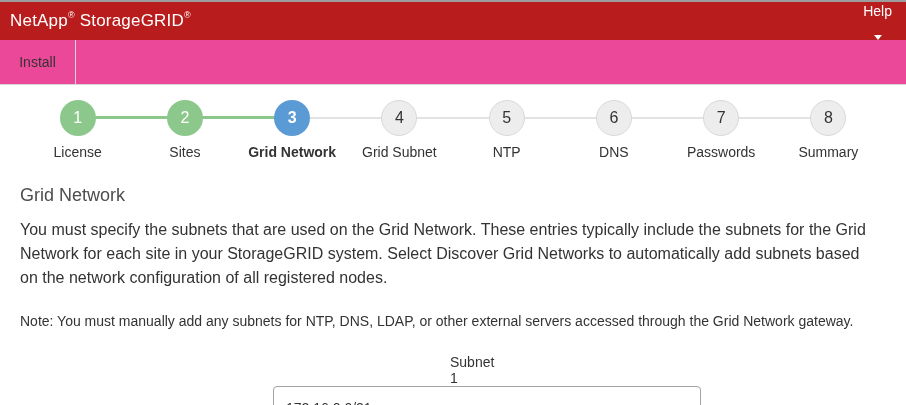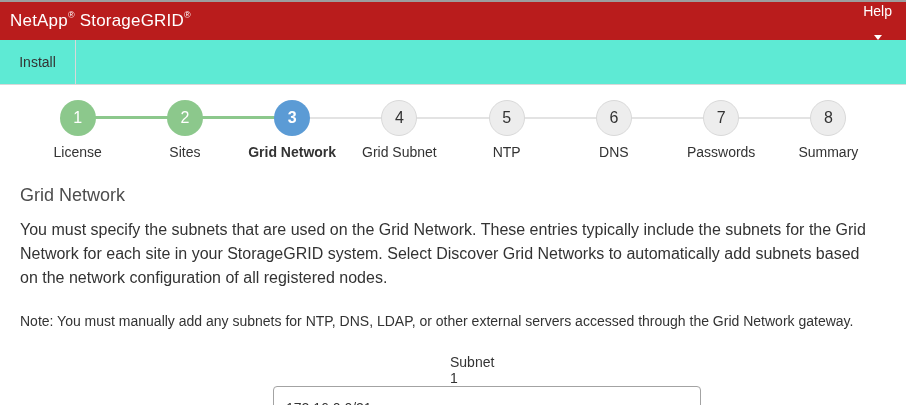--- a/index.html
+++ b/index.html
@@ -22,21 +22,21 @@
   .brand { color:#fff; font-size:17px; letter-spacing:0.2px; }
   .brand sup { font-size:9px; position:relative; top:-1px; }
   .help-menu { color:#fff; font-size:14px; display:flex; align-items:center; gap:16px; cursor:pointer;flex-direction:column; }
   .caret-down {
     width:0; height:0; display:inline-block;
     border-left:4px solid transparent; border-right:4px solid transparent;
     border-top:5px solid #fff;
   }
 
   
-  .tabbar { height:45px; border-bottom:1px solid #d8d8d8; display:flex; background:#5eead4; }
+  .tabbar { height:45px; border-bottom:1px solid #d8d8d8; display:flex; background:#ec4899; }
   .tab {
     width:76px; border-right:1px solid #d8d8d8;
     display:flex; align-items:center; justify-content:center;
     font-size:14px; color:#333; cursor:pointer;
   }
 
   
   .stepper { display:flex; padding:15px 24px 0; }
   .step { flex:1; position:relative; text-align:center; }
   .step::before, .step::after {

